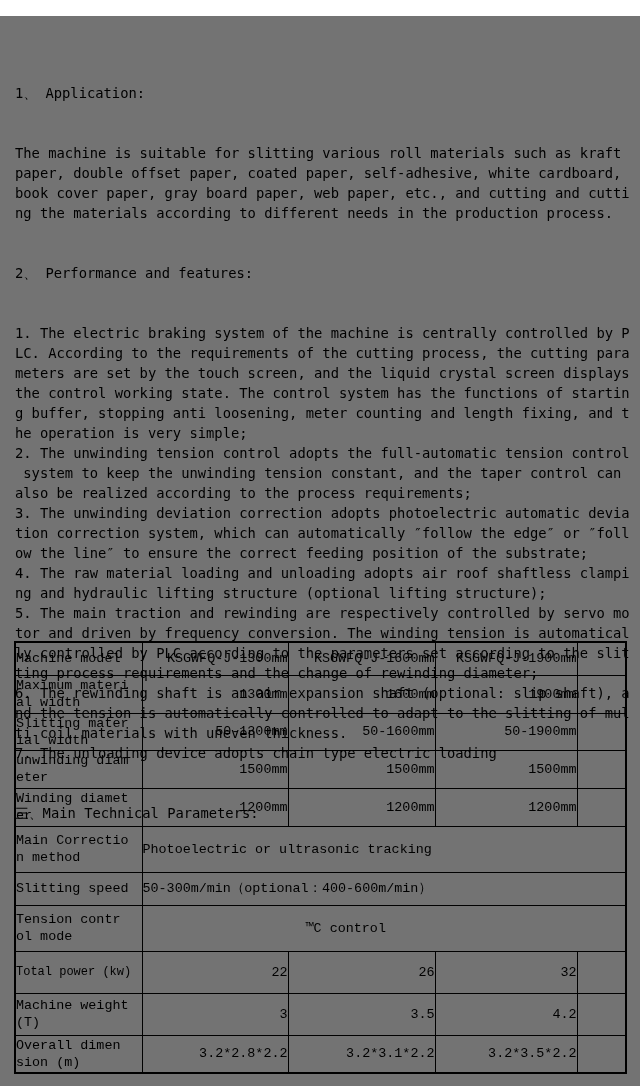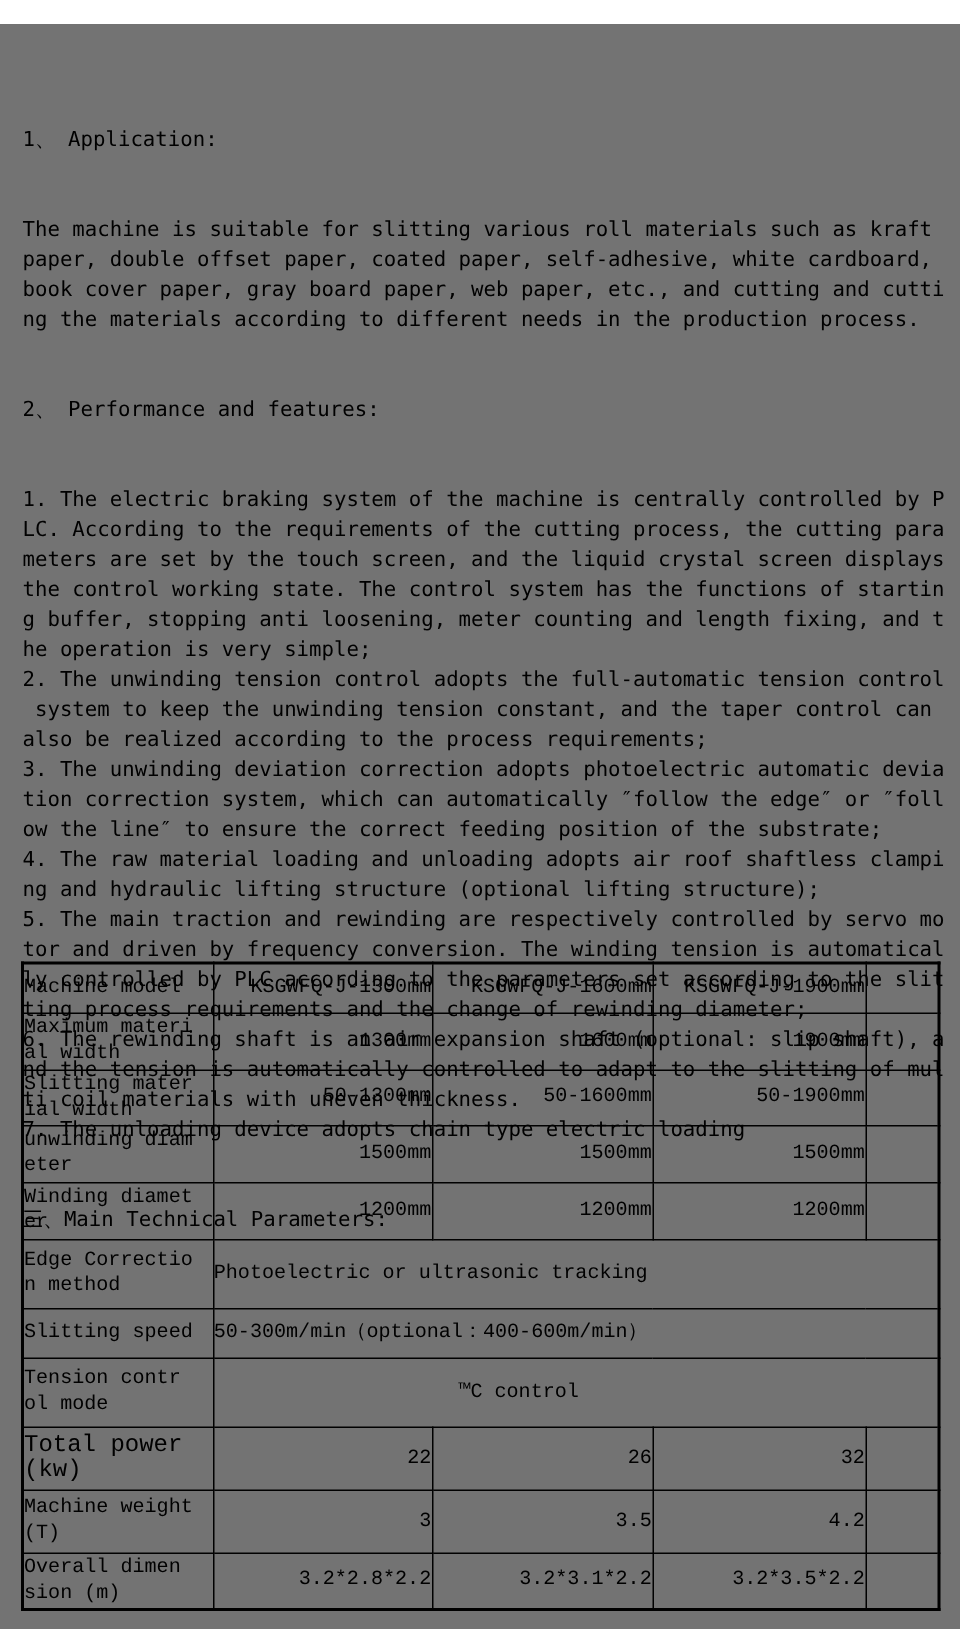--- a/index.html
+++ b/index.html
@@ -24,21 +24,21 @@
     font-size:13.4px;line-height:17px;font-family:Liberation Mono, monospace;
   }
   table.params td{
     border:1px solid #000;
     vertical-align:middle;
     padding:0;
     white-space:pre-line;
     overflow:hidden;
   }
   td.lab{padding-left:5px;}
-  td.lab.small{font-size:16px;}
+  td.lab.small{font-size:12px;}
   td.val{padding-left:9px;text-align:right;}
   td.val.c4top{}
   td.val.c4bot{padding-left:14px;}
   td.spanv{padding-left:9px;margin-top:43px;}
   td.spanv.center{text-align:center;padding-left:0;padding-right:76px;}
   tr.h33{height:33px;} tr.h37{height:37px;margin-top:33px;} tr.h38{height:38px;}
   tr.h42{height:42px;} tr.h46{height:46px;}
 </style>
 </head>
 <body>
@@ -119,21 +119,21 @@
     </tr>
     <tr class="h38">
       <td class="lab">Winding diamet
 er</td>
       <td class="val">1200mm</td>
       <td class="val">1200mm</td>
       <td class="val c4top">1200mm</td>
       <td class="narrow"></td>
     </tr>
     <tr class="h46">
-      <td class="lab">Edge Correctio
+      <td class="lab">Main Correctio
 n method</td>
       <td class="spanv" colspan="4">Photoelectric or ultrasonic tracking</td>
     </tr>
     <tr class="h33">
       <td class="lab">Slitting speed</td>
       <td class="spanv" colspan="4">50-300m/min（optional：400-600m/min）</td>
     </tr>
     <tr class="h46">
       <td class="lab">Tension contr
 ol mode</td>

